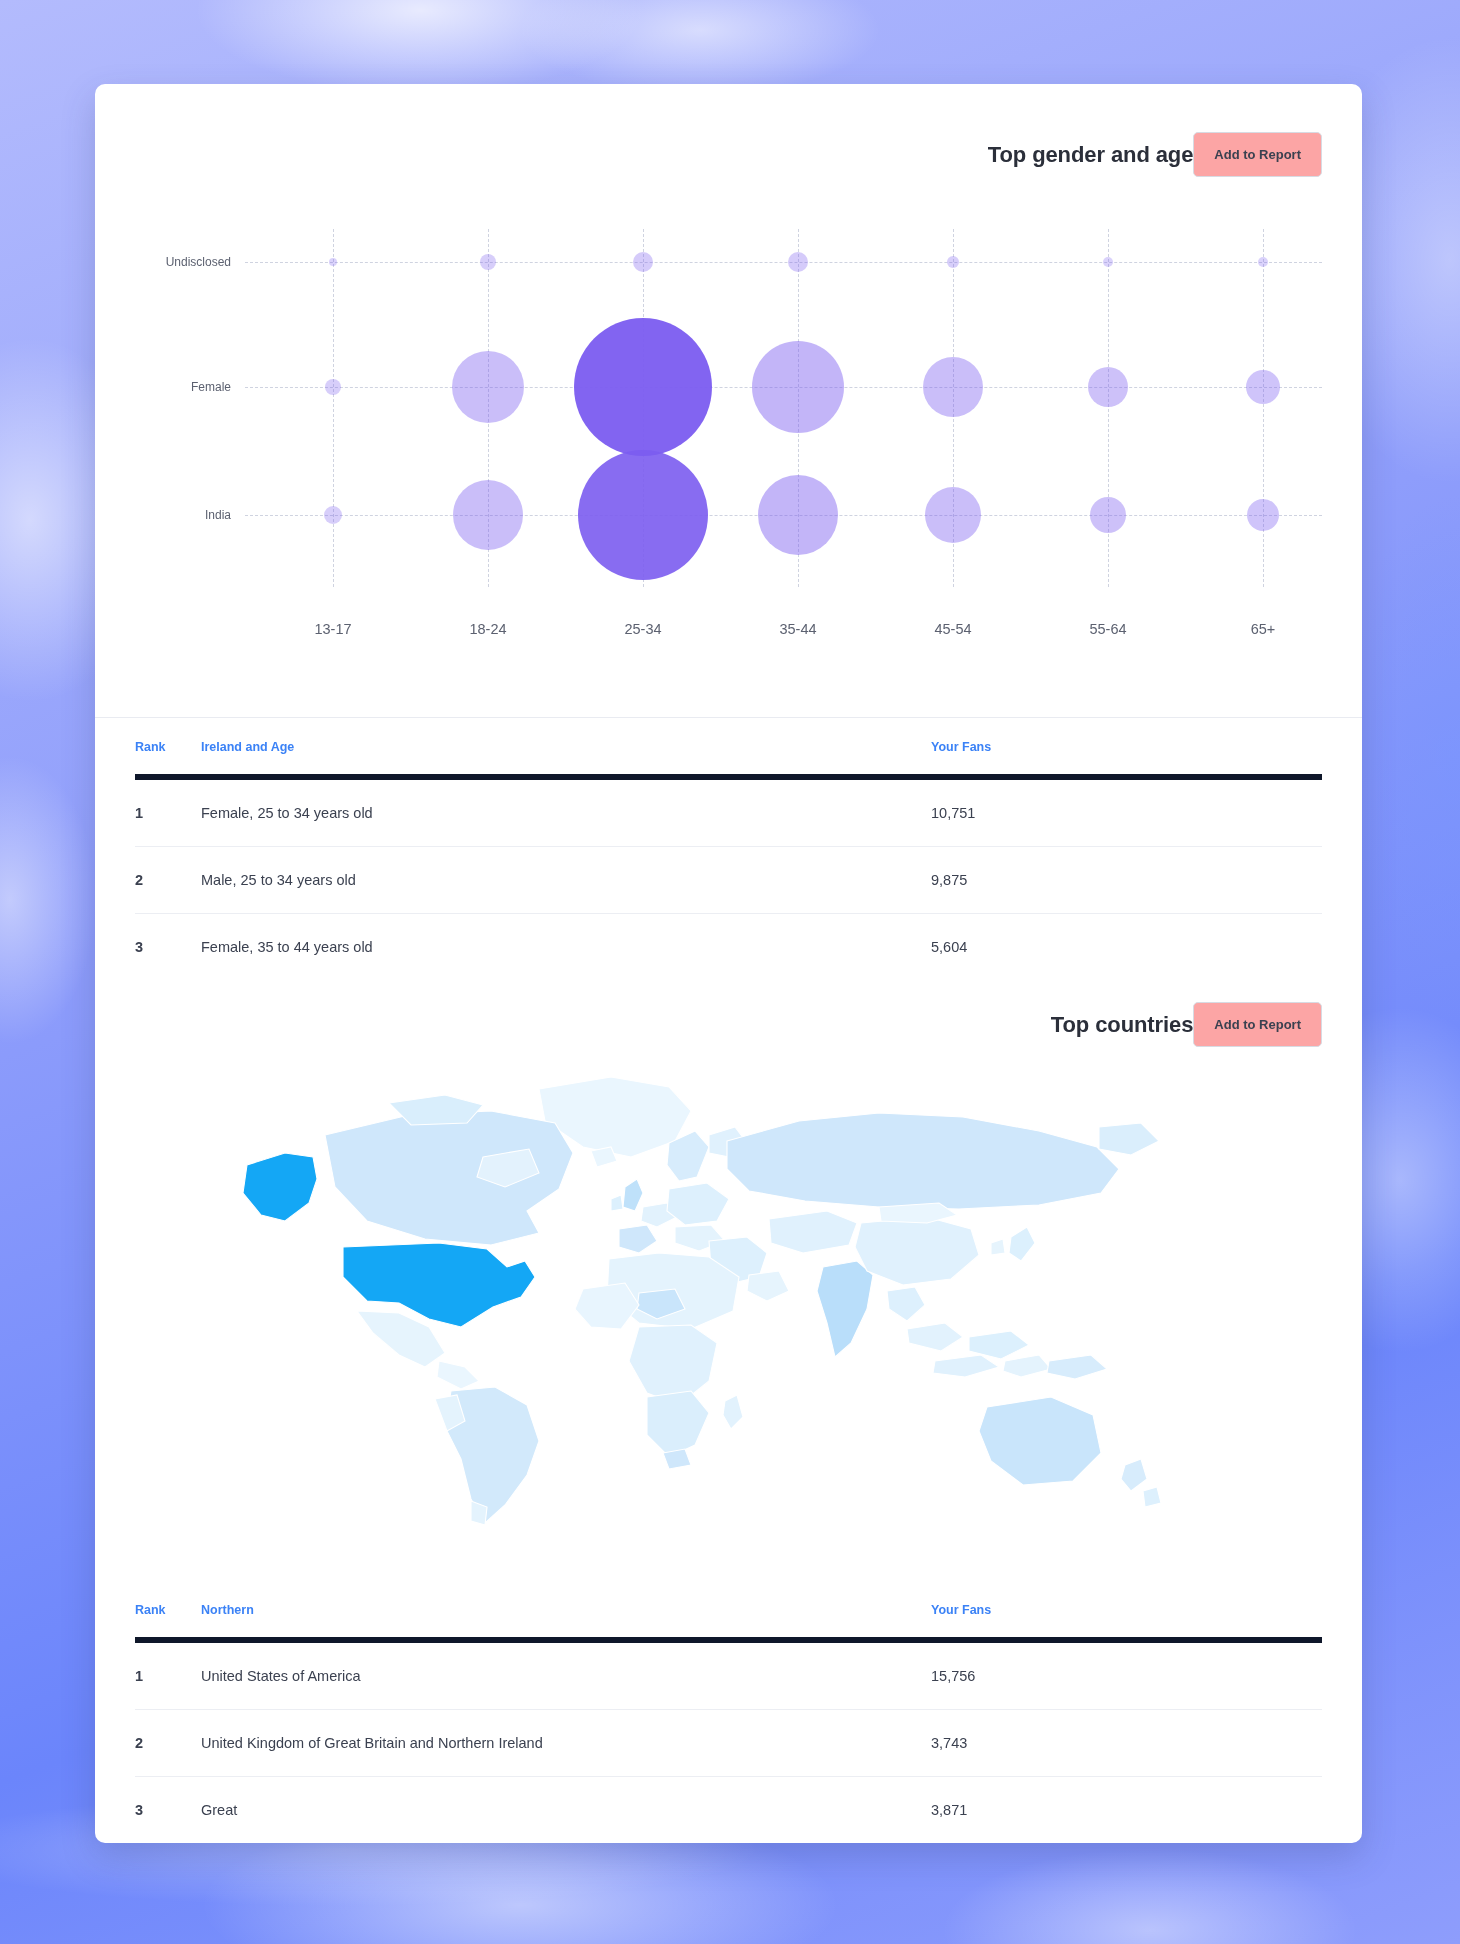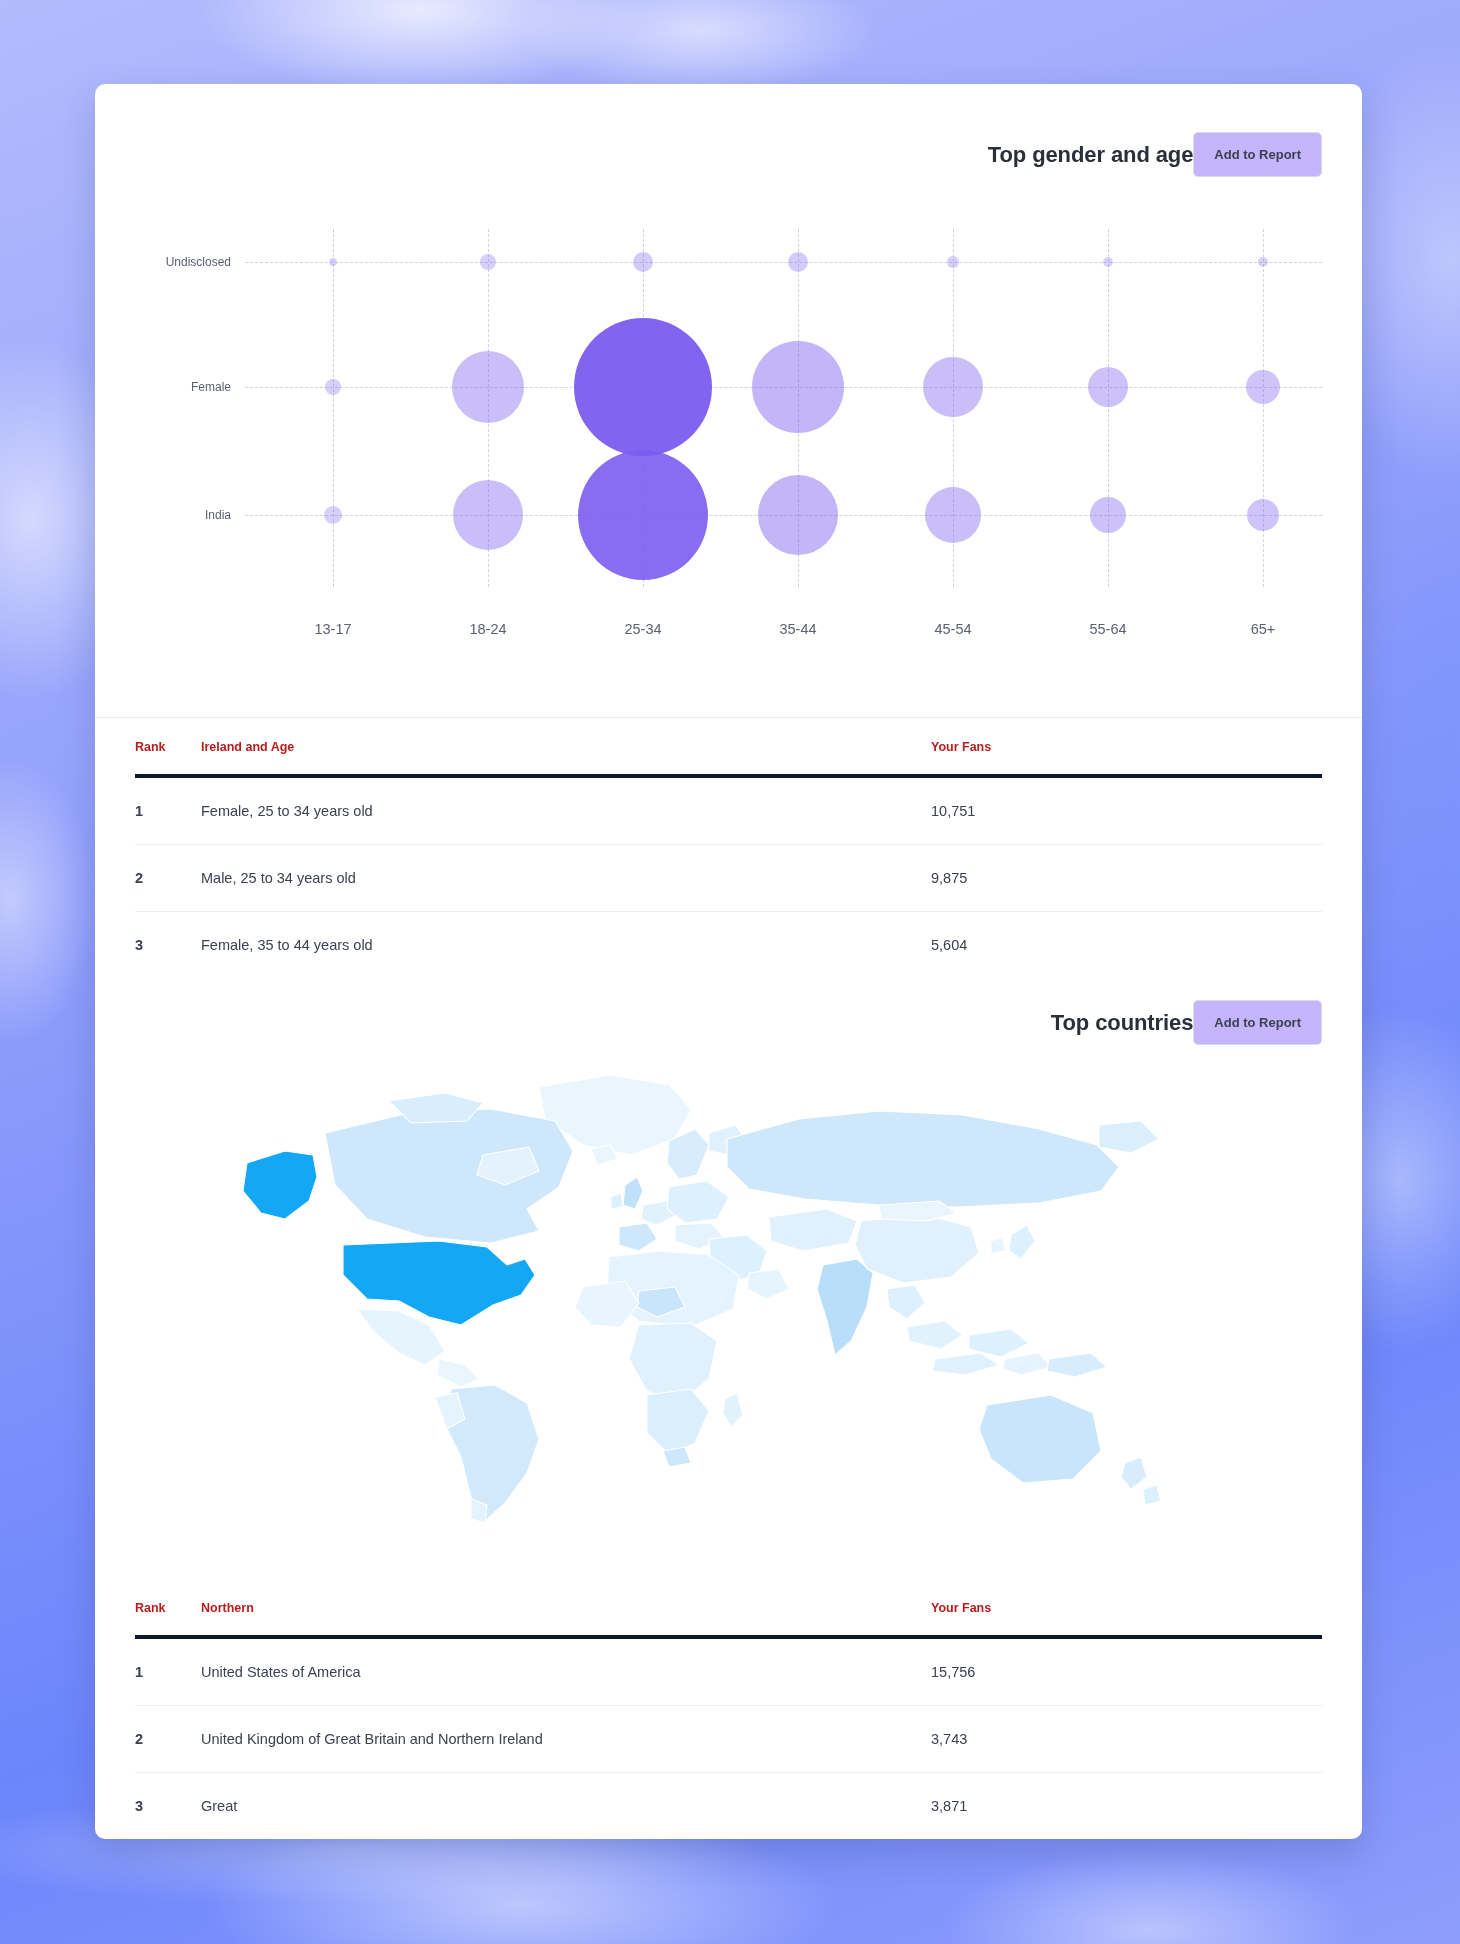--- a/index.html
+++ b/index.html
@@ -62,21 +62,21 @@
 
   .sec-title {
     font-size: 22px;
     font-weight: bold;
     color: #2b2f3a;
     letter-spacing: -.1px;
   }
 
   .btn-report {
     border: 1px solid #d7dbe3;
-    background: #c4b5fd;
+    background: #fca5a5;
     border-radius: 5px;
     padding: 14px 20px;
     font-size: 13px;
     font-weight: bold;
     color: #3b4150;
     font-family: "Liberation Sans", sans-serif;
     cursor: pointer;
     white-space: nowrap;
   }
 
@@ -129,23 +129,23 @@
   }
 
   
   .divider { height: 1px; background: #e9ebf1; margin: 52px 0 0 0; }
 
   table { width: 100%; border-collapse: collapse; }
   th {
     text-align: left;
     font-size: 12.5px;
     font-weight: bold;
-    color: #b91c1c;
+    color: #3b82f6;
     padding: 22px 0 20px 0;
-    border-bottom: 4px solid #0f172a;
+    border-bottom: 6px solid #0f172a;
   }
   td {
     font-size: 14.5px;
     color: #3b4150;
     padding: 25px 0 25px 0;
     border-bottom: 1px solid #eceef3;
   }
   tr:last-child td { border-bottom: none; }
   td.rank, th.rank { font-weight: bold; text-align: left; }
 

